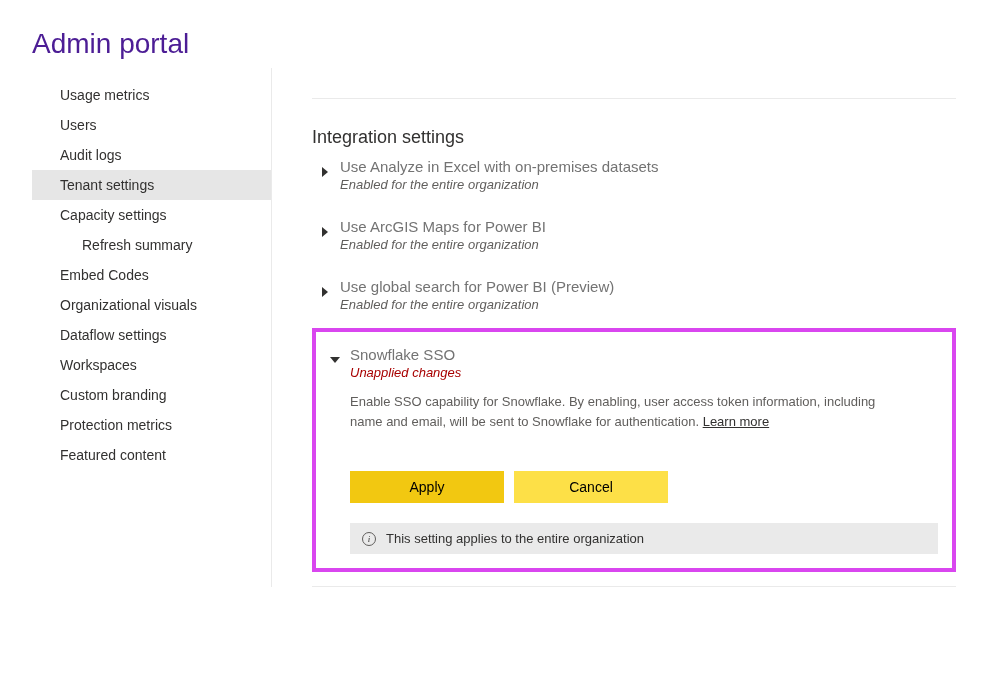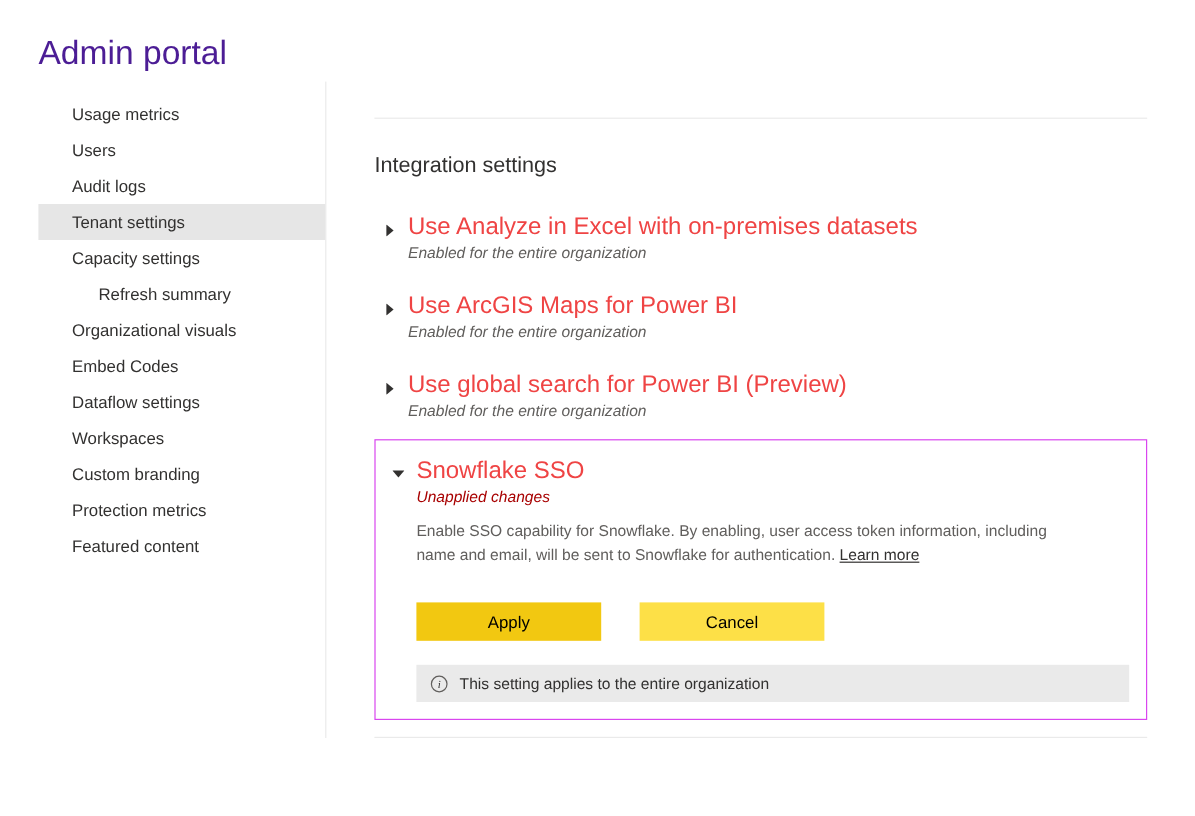--- a/index.html
+++ b/index.html
@@ -48,54 +48,53 @@
       padding: 0 40px 0 40px;
     }
     .main-divider-top {
       border-bottom: 1px solid #eaeaea;
       margin-top: 30px;
       margin-bottom: 28px;
     }
     .section-title {
       font-size: 18px;
       font-weight: 400;
-      margin-bottom: 20px;
     }
     .setting-row {
       display: flex;
       align-items: flex-start;
       padding: 10px 0 2px 8px;
     }
     .caret {
       width: 10px;
       height: 10px;
       display: inline-block;
       margin-right: 10px;
       margin-top: 6px;
       flex-shrink: 0;
     }
     .caret.right svg { transform: rotate(0deg); }
     .caret.down svg { transform: rotate(90deg); }
     .setting-body { display: flex; flex-direction: column; }
     .setting-label {
-      font-size: 20px;
-      color: #ef4444;
+      font-size: 15px;
+      color: #737373;
       font-weight: 400;
     }
     .setting-status {
       font-size: 13px;
       font-style: italic;
       color: #605e5c;
       margin-top: 2px;
     }
     .setting-status.changed { color: #a80000; }
     .group-spacing { margin-bottom: 14px; }
 
     .highlight-box {
-      border: 1px solid #d946ef;
+      border: 4px solid #d946ef;
       padding: 14px 14px 14px 6px;
       margin-top: 4px;
     }
     .snowflake-header {
       display: flex;
       align-items: flex-start;
       padding-left: 8px;
     }
     .snowflake-desc {
       font-size: 13px;
@@ -128,22 +127,22 @@
       border-radius: 50%;
       position: absolute;
       top: 3px; right: 3px;
     }
     .toggle-label {
       margin-left: 12px;
       font-size: 14px;
     }
     .btn-row {
       display: flex;
-      gap: 32px;
-      margin: 30px 0 0 28px;
+      gap: 10px;
+      margin: 40px 0 0 28px;
     }
     .btn {
       width: 154px;
       height: 32px;
       border: none;
       font-size: 14px;
       cursor: pointer;
       font-family: inherit;
     }
     .btn-primary { background: #f2c811; color: #000; }
@@ -181,22 +180,22 @@
 <h1 class="page-title">Admin portal</h1>
 
 <div class="layout">
   <nav class="sidebar" id="sidebar-container">
       <div class="sidebar-item">Usage metrics</div>
       <div class="sidebar-item">Users</div>
       <div class="sidebar-item">Audit logs</div>
       <div class="sidebar-item selected">Tenant settings</div>
       <div class="sidebar-item">Capacity settings</div>
       <div class="sidebar-subitem">Refresh summary</div>
+      <div class="sidebar-item">Embed Codes</div>
       <div class="sidebar-item">Organizational visuals</div>
-      <div class="sidebar-item">Embed Codes</div>
       <div class="sidebar-item">Dataflow settings</div>
       <div class="sidebar-item">Workspaces</div>
       <div class="sidebar-item">Custom branding</div>
       <div class="sidebar-item">Protection metrics</div>
       <div class="sidebar-item">Featured content</div>
     </nav>
 
   <main class="main">
     <div class="main-divider-top"></div>
 

